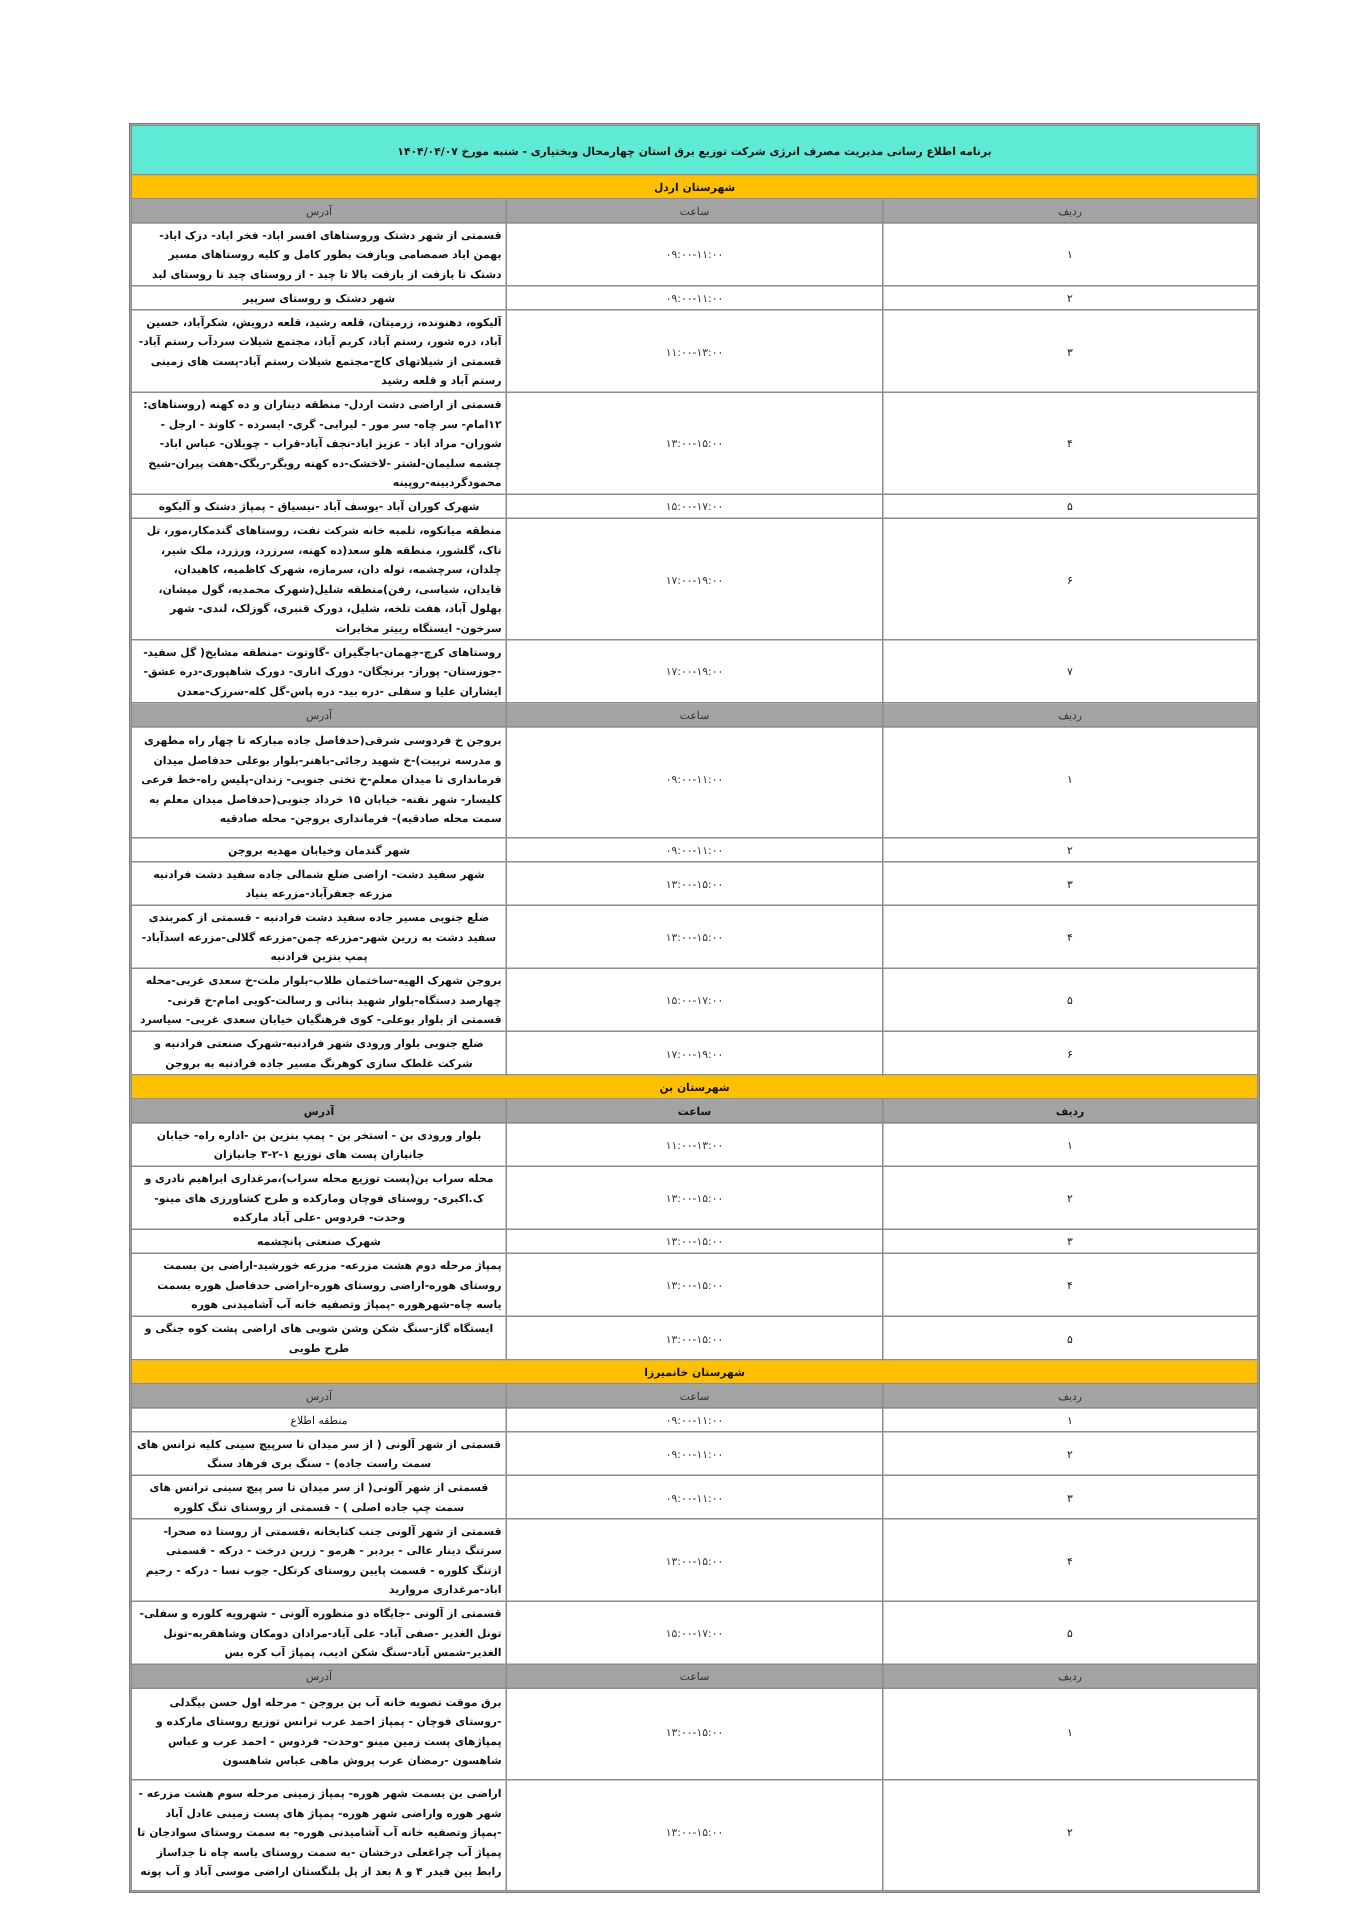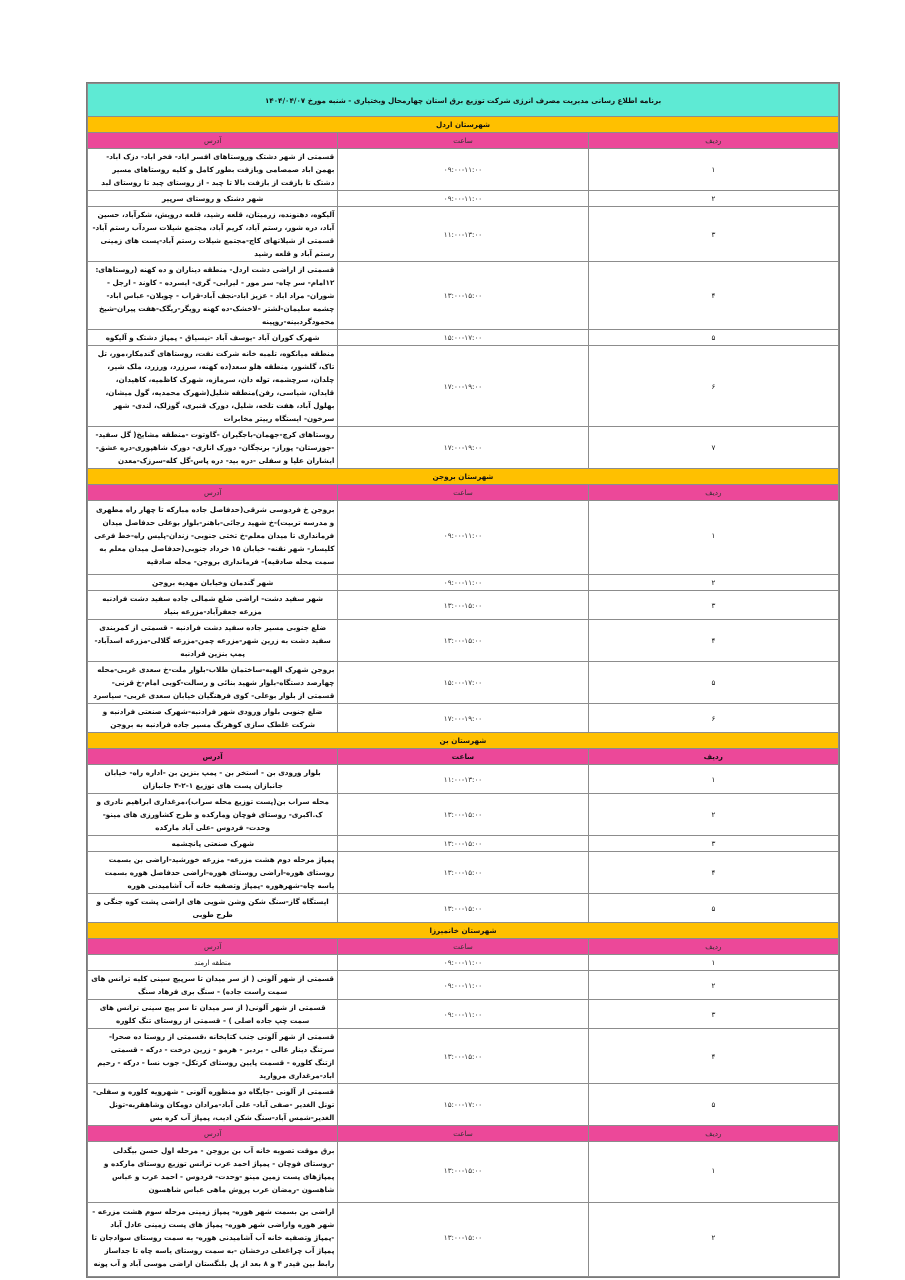--- a/index.html
+++ b/index.html
@@ -18,21 +18,21 @@
     padding: 1px 3px; vertical-align: middle;
   }
   .title-row td {
     height: 30px; text-align: center; font-weight: bold; font-size: 7.6px; background: #5eead4;
   }
   .city-row td {
     background: #ffc000; text-align: center; font-weight: bold; font-size: 7.6px;
     height: 12px; line-height: 12px; padding: 0 3px;
   }
   .head-row td {
-    background: #ec4899; text-align: center; font-size: 7px; height: 12px;
+    background: #a3a3a3; text-align: center; font-size: 7px; height: 12px;
     line-height: 12px; padding: 0 3px; color: #333;
   }
   .head-row.bold td { font-weight: bold; color: #111; }
   td.col-idx { width: 36px; text-align: center; font-size: 7px; }
   td.col-time { width: 66px; text-align: center; font-size: 6.6px; color: #333; direction: ltr; }
   td.col-addr { text-align: right; font-weight: bold; }
   td.col-addr.center { text-align: center; }
   tr.tall td { padding-top: 2px; padding-bottom: 6px; }
 </style>
 </head>
@@ -90,23 +90,20 @@
     <td class="col-time">۱۷:۰۰-۱۹:۰۰</td>
     <td class="col-addr">منطقه میانکوه، تلمبه خانه شرکت نفت، روستاهای گندمکار،مور، تل تاک، گلشور، منطقه هلو سعد(ده کهنه، سرزرد، ورزرد، ملک شیر، چلدان، سرچشمه، توله دان، سرمازه، شهرک کاظمیه، کاهیدان، قایدان، شیاسی، رفن)منطقه شلیل(شهرک محمدیه، گول میشان، بهلول آباد، هفت تلخه، شلیل، دورک قنبری، گوزلک، لندی- شهر سرخون- ایستگاه رییتر مخابرات</td>
   </tr>
 
   <tr>
     <td class="col-idx">۷</td>
     <td class="col-time">۱۷:۰۰-۱۹:۰۰</td>
     <td class="col-addr">روستاهای کرچ-جهمان-باجگیران -گاوتوت -منطقه مشایخ( گل سفید- -جوزستان- پوراز- برنجگان- دورک اناری- دورک شاهپوری-دره عشق- ایشاران علیا و سفلی -دره بید- دره پاس-گل کله-سرزک-معدن</td>
   </tr>
 
-  <tr class="city-row">
-    <td colspan="3">شهرستان بروجن</td>
-  </tr>
 
   <tr class="head-row">
     <td class="col-idx">ردیف</td>
     <td class="col-time">ساعت</td>
     <td>آدرس</td>
   </tr>
 
   <tr class="tall">
     <td class="col-idx">۱</td>
     <td class="col-time">۰۹:۰۰-۱۱:۰۰</td>
@@ -189,21 +186,21 @@
 
   <tr class="head-row">
     <td class="col-idx">ردیف</td>
     <td class="col-time">ساعت</td>
     <td>آدرس</td>
   </tr>
 
   <tr>
     <td class="col-idx">۱</td>
     <td class="col-time">۰۹:۰۰-۱۱:۰۰</td>
-    <td class="col-addr center" style="font-weight: normal;">منطقه ارمند</td>
+    <td class="col-addr center" style="font-weight: normal;">منطقه اطلاع</td>
   </tr>
 
   <tr>
     <td class="col-idx">۲</td>
     <td class="col-time">۰۹:۰۰-۱۱:۰۰</td>
     <td class="col-addr center">قسمتی از شهر آلونی ( از سر میدان تا سرپیچ سینی کلیه ترانس های سمت راست جاده) - سنگ بری فرهاد سنگ</td>
   </tr>
 
   <tr>
     <td class="col-idx">۳</td>

